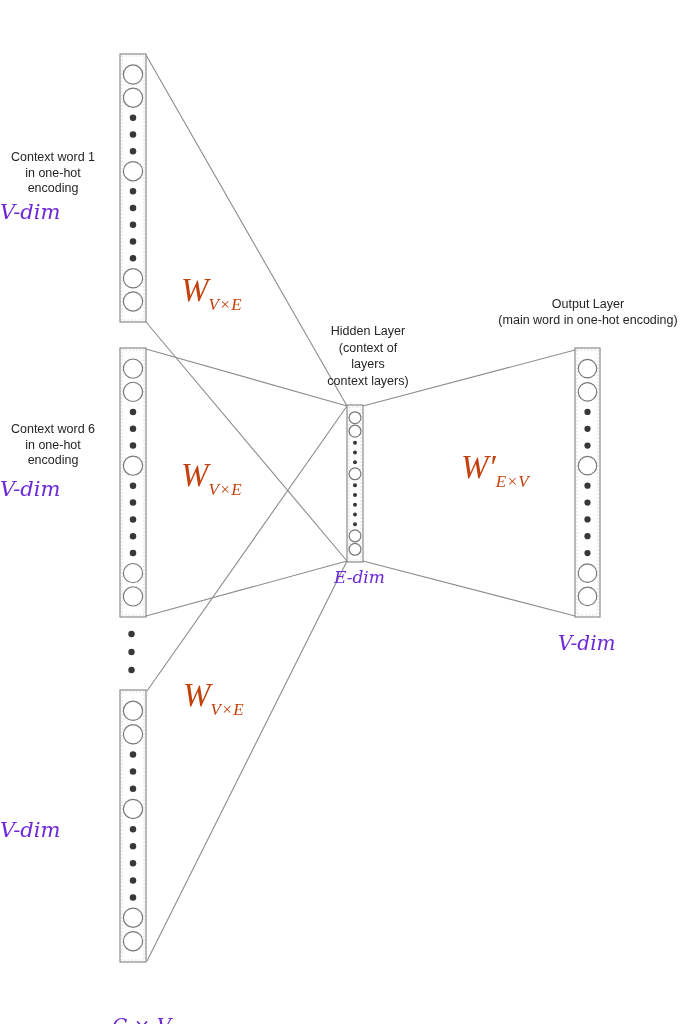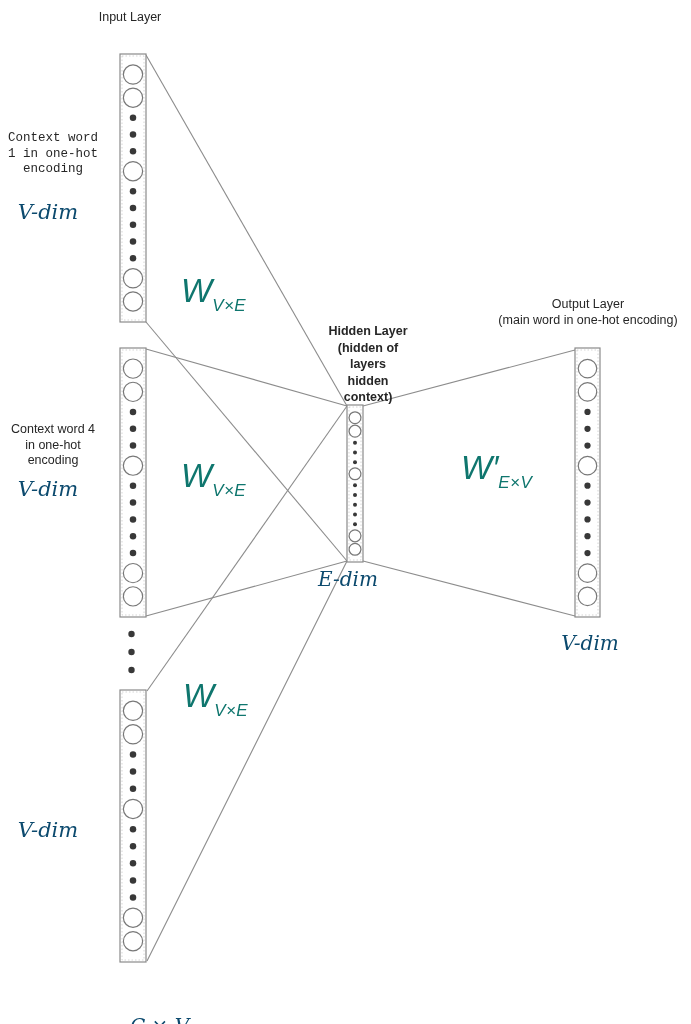--- a/index.html
+++ b/index.html
@@ -12,26 +12,26 @@
   .layer-rect { fill:#ffffff; stroke:#8a8a8a; stroke-width:1.2; }
   .layer-rect-inner { fill:none; stroke:#c4c4c4; stroke-width:0.7; stroke-dasharray:1.5 2; }
   .node-circle { fill:#ffffff; stroke:#787878; stroke-width:1.2; }
   .node-dot { fill:#383838; }
   .ellipsis-dot { fill:#383838; }
   .lbl {
     position:absolute; text-align:center; color:#262626;
     font-size:12.5px; line-height:15.5px;
   }
   .math {
-    position:absolute; text-align:center; color:#0c4a6e;
+    position:absolute; color:#6d28d9;
     font-family:"DejaVu Serif", serif; font-style:italic;
   }
   .wlabel {
-    position:absolute; color:#0f766e;
-    font-family:Liberation Sans, sans-serif; font-style:italic;
+    position:absolute; color:#c2410c;
+    font-family:Liberation Serif, serif; font-style:italic;
   }
   .wmain { font-size:33px; }
   .wsub  { font-size:17px; vertical-align:-9px; letter-spacing:0.4px; }
 </style>
 </head>
 <body>
 
 <div class="page">
 
   <svg class="diagram" width="691" height="1024" viewBox="0 0 691 1024">
@@ -136,53 +136,52 @@
           <circle class="node-dot" cx="587.5" cy="519.3919463087248" r="3.125" fill="#383838"></circle>
           <circle class="node-dot" cx="587.5" cy="536.2375838926174" r="3.125" fill="#383838"></circle>
           <circle class="node-dot" cx="587.5" cy="553.0832214765101" r="3.125" fill="#383838"></circle>
           <circle class="node-circle" cx="587.5" cy="573.1295302013424" r="9.25" stroke="#787878"></circle>
           <circle class="node-circle" cx="587.5" cy="596.3765100671142" r="9.25" stroke="#787878"></circle>
         </g>
       </g>
   </svg>
 
   <div class="lbl" style="left:15px; top:10px; width:230px;">
-    <div>Input Layer</div>
   </div>
 
-  <div class="lbl" style="left:323px; top:323px; width:90px; line-height:16.5px;font-weight:bold;">
+  <div class="lbl" style="left:323px; top:323px; width:90px; line-height:16.5px;">
     <div>Hidden Layer</div>
-    <div>(hidden of</div>
+    <div>(context of</div>
     <div>layers</div>
-    <div>hidden context)</div>
+    <div>context layers)</div>
   </div>
 
   <div class="lbl" style="left:477px; top:297px; width:222px;">
     <div>Output Layer</div>
     <div>(main word in one-hot encoding)</div>
   </div>
 
-  <div class="lbl" style="left:7px; top:131px; width:92px;font-family:Liberation Mono, monospace;">Context word 1 in one-hot encoding</div>
+  <div class="lbl" style="left:7px; top:150px; width:92px;">Context word 1 in one-hot encoding</div>
   <div class="math" style="left:0px; top:200px; width:96px; font-size:21px;">V-dim</div>
 
-  <div class="lbl" style="left:7px; top:422px; width:92px;">Context word 4 in one-hot encoding</div>
+  <div class="lbl" style="left:7px; top:422px; width:92px;">Context word 6 in one-hot encoding</div>
   <div class="math" style="left:0px; top:477px; width:96px; font-size:21px;">V-dim</div>
 
   <div class="math" style="left:0px; top:818px; width:96px; font-size:21px;">V-dim</div>
 
   <div class="wlabel" style="left:181px; top:272px;">
     <span class="wmain">W</span><span class="wsub">V×E</span>
   </div>
   <div class="wlabel" style="left:181px; top:457px;">
     <span class="wmain">W</span><span class="wsub">V×E</span>
   </div>
   <div class="wlabel" style="left:183px; top:677px;">
     <span class="wmain">W</span><span class="wsub">V×E</span>
   </div>
   <div class="wlabel" style="left:461px; top:449px;">
     <span class="wmain">W′</span><span class="wsub">E×V</span>
   </div>
 
-  <div class="math" style="left:317px; top:567px; width:62px; font-size:20px;">E-dim</div>
+  <div class="math" style="left:334px; top:567px; width:62px; font-size:17px;">E-dim</div>
   <div class="math" style="left:558px; top:631px; width:64px; font-size:20px;">V-dim</div>
   <div class="math" style="left:112px; top:970px; width:100px; font-size:20px;margin-top:44px;">C × V-dim</div>
 
 </div>
 
 </body></html>

